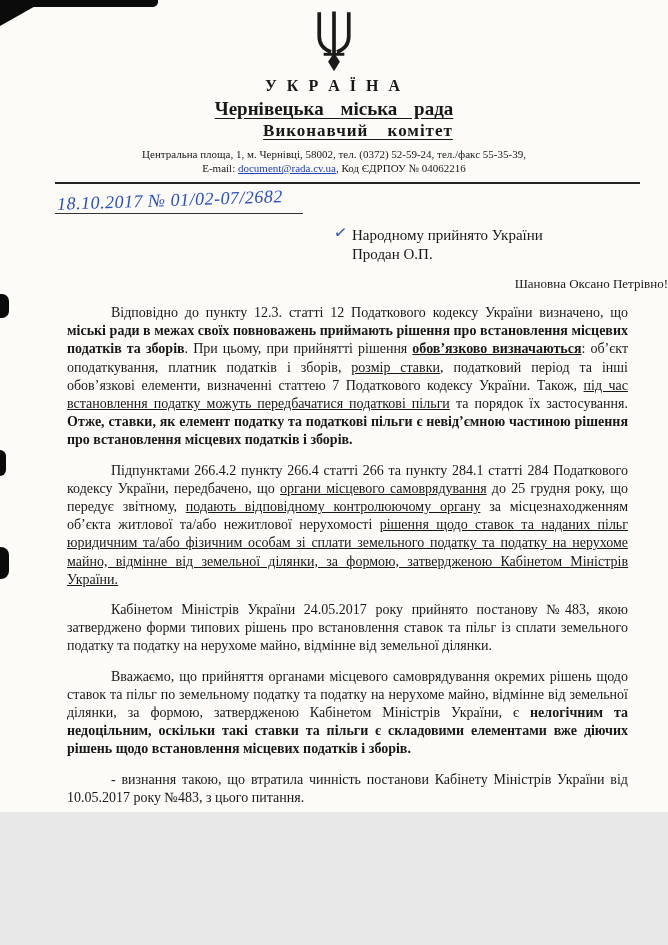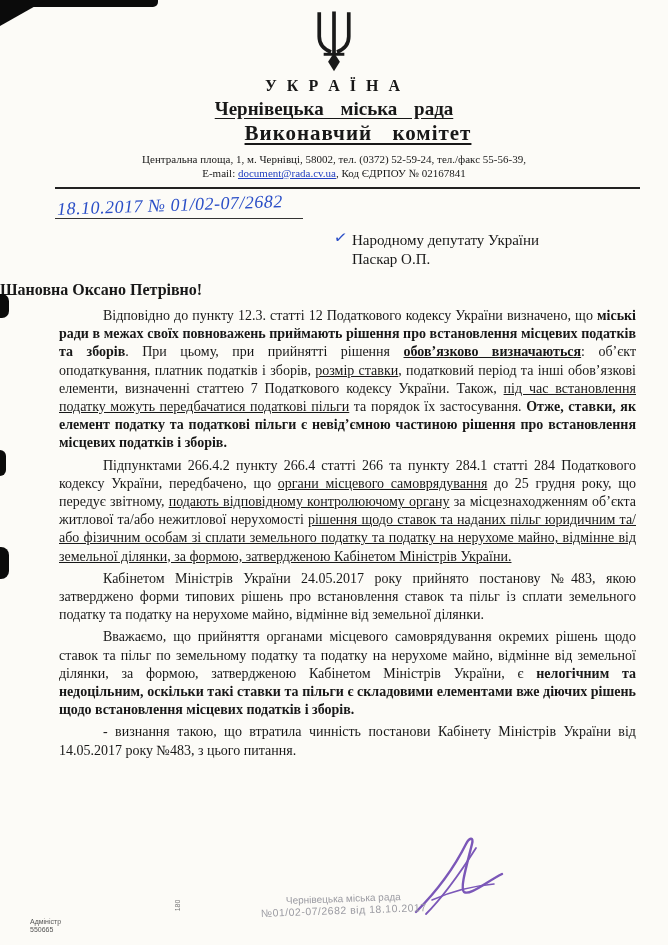--- a/index.html
+++ b/index.html
@@ -1,18 +1,18 @@
 <!DOCTYPE html>
 <html style="--ink-blue: #2b4fc7; --signature-purple: #7b57b8; --stamp-gray: #9b9ba2; --email-blue: #2340c0;"><head>
 <meta charset="utf-8">
 <style>
   html,body { margin:0; padding:0; background:#e8e8e8; }
   .page {
     position: relative;
-    width: 668px; height: 945px;
+    width: 668px; height: 812px;
     margin: 0 auto;
     background: #fcfbf7;
     overflow: hidden;
     font-family: "Liberation Serif", "DejaVu Serif", serif;
     color: #181818;
   }
 
   
   .art { position: absolute; background: #0b0b0b; }
   .art-corner { left:0; top:0; width:0; height:0; background:none;
@@ -21,42 +21,42 @@
   .blob1 { left:0; top:294px; width:9px;  height:24px; border-radius: 0 7px 7px 0; }
   .blob2 { left:0; top:450px; width:6px;  height:26px; border-radius: 0 6px 6px 0; }
   .blob3 { left:0; top:547px; width:9px;  height:32px; border-radius: 0 8px 8px 0; }
 
   
   .header { text-align: center; padding-top: 10px; }
   .emblem svg { display:block; margin: 0 auto; }
   .country { font-size: 16px; font-weight: bold; letter-spacing: 3px; margin-top: 5px; }
   .org  { font-size: 19px; font-weight: bold; margin-top: 3px; word-spacing: 12px;
           text-decoration: underline; text-underline-offset: 3px; }
-  .dept { font-size: 21px; font-weight: bold; margin-top: 1px; word-spacing: 14px; letter-spacing: 1px;
+  .dept { font-size: 17px; font-weight: bold; margin-top: 1px; word-spacing: 14px; letter-spacing: 1px;
           text-decoration: underline; text-underline-offset: 3px; padding-left: 48px; }
   .contact { font-size: 11px; margin-top: 6px; line-height: 14px; }
   .email { color: var(--email-blue, #2340c0); text-decoration: underline; }
   .rule { height: 2px; background: #222; margin: 7px 28px 0 55px; }
 
   
   .refline-row { margin: 6px 0 0 55px; height: 34px; }
   .refline { display:inline-block; min-width: 238px; border-bottom: 1.5px solid #333; padding: 0 8px 2px 2px; }
   .handwritten { font-style: italic; color: var(--ink-blue, #2b4fc7); font-size: 18px;
                  letter-spacing: 0.5px; display:inline-block; transform: rotate(-2deg); }
 
   
   .recipient { margin: 2px 0 0 352px; font-size: 15px; line-height: 19px; position: relative; }
   .check { position: absolute; left: -18px; top: -3px; color: var(--ink-blue, #2b4fc7);
            font-size: 16px; transform: rotate(8deg); }
 
-  .salutation { text-align: left; font-weight: bold; font-size: 16px; margin-top: 12px; }
+  .salutation { text-align: right; font-weight: normal; font-size: 13px; margin-top: 12px; }
 
   
   .bodytext { margin: 8px 28px 0 55px; font-size: 14px; line-height: 18.2px; }
-  .para { margin: 4px; text-align: justify; text-indent: 44px; }
+  .para { margin: 12px; text-align: justify; text-indent: 44px; }
   .b { font-weight: bold; }
   .u { text-decoration: underline; }
 
   
   .sigblock { display: flex; justify-content: space-between; align-items: flex-end;
               margin: 14px 40px 0 55px; font-weight: bold; font-size: 14.5px; line-height: 20px; }
   .sig-svg { position: absolute; left: 402px; top: 834px; }
 
   
   .stamp { position: absolute; left: 246px; top: 893px; width: 195px; text-align: center;
@@ -89,44 +89,44 @@
           <path d="M28 2 v58"></path>
         </g>
         <path d="M14 60 h28" stroke="#1a1a1a" stroke-width="4"></path>
         <path d="M28 58 l-8 12 8 13 8 -13 z" fill="#1a1a1a"></path>
       </svg>
     </div>
     <div class="country">У К Р А Ї Н А</div>
     <div class="org">Чернівецька міська рада</div>
     <div class="dept">Виконавчий комітет</div>
     <div class="contact">
-      <div>Центральна площа, 1, м. Чернівці, 58002, тел. (0372) 52-59-24, тел./факс 55-56-39,</div>
-      <div><span>E-mail: </span><span class="email">document@rada.cv.ua</span><span>, Код ЄДРПОУ № 02167841</span></div>
+      <div>Центральна площа, 1, м. Чернівці, 58002, тел. (0372) 52-59-24, тел./факс 55-35-39,</div>
+      <div><span>E-mail: </span><span class="email">document@rada.cv.ua</span><span>, Код ЄДРПОУ № 04062216</span></div>
     </div>
     <div class="rule"></div>
   </div>
 
   <div class="refline-row">
     <span class="refline"><span class="handwritten">18.10.2017 № 01/02-07/2682</span></span>
   </div>
 
   <div class="recipient">
     <span class="check">✓</span>
-    <div>Народному депутату України</div>
-    <div>Паскар О.П.</div>
+    <div>Народному прийнято України</div>
+    <div>Продан О.П.</div>
   </div>
 
   <div class="salutation">Шановна Оксано Петрівно!</div>
 
   <div class="bodytext">
       <p class="para"><span>Відповідно до пункту 12.3. статті 12 Податкового кодексу України визначено, що </span><span class="b">міські ради в межах своїх повноважень приймають рішення про встановлення місцевих податків та зборів</span><span>. При цьому, при прийнятті рішення </span><span class="b u">обов’язково визначаються</span><span>: об’єкт оподаткування, платник податків і зборів, </span><span class="u">розмір ставки</span><span>, податковий період та інші обов’язкові елементи, визначенні статтею 7 Податкового кодексу України. Також, </span><span class="u">під час встановлення податку можуть передбачатися податкові пільги</span><span> та порядок їх застосування. </span><span class="b">Отже, ставки, як елемент податку та податкові пільги є невід’ємною частиною рішення про встановлення місцевих податків і зборів.</span></p>
       <p class="para"><span>Підпунктами 266.4.2 пункту 266.4 статті 266 та пункту 284.1 статті 284 Податкового кодексу України, передбачено, що </span><span class="u">органи місцевого самоврядування</span><span> до 25 грудня року, що передує звітному, </span><span class="u">подають відповідному контролюючому органу</span><span> за місцезнаходженням об’єкта житлової та/або нежитлової нерухомості </span><span class="u">рішення щодо ставок та наданих пільг юридичним та/або фізичним особам зі сплати земельного податку та податку на нерухоме майно, відмінне від земельної ділянки, за формою, затвердженою Кабінетом Міністрів України.</span></p>
       <p class="para"><span>Кабінетом Міністрів України 24.05.2017 року прийнято постанову №483, якою затверджено форми типових рішень про встановлення ставок та пільг із сплати земельного податку та податку на нерухоме майно, відмінне від земельної ділянки.</span></p>
       <p class="para"><span>Вважаємо, що прийняття органами місцевого самоврядування окремих рішень щодо ставок та пільг по земельному податку та податку на нерухоме майно, відмінне від земельної ділянки, за формою, затвердженою Кабінетом Міністрів України, є </span><span class="b">нелогічним та недоцільним, оскільки такі ставки та пільги є складовими елементами вже діючих рішень щодо встановлення місцевих податків і зборів.</span></p>
-      <p class="para"><span>- визнання такою, що втратила чинність постанови Кабінету Міністрів України від 14.05.2017 року №483, з цього питання.</span></p>
+      <p class="para"><span>- визнання такою, що втратила чинність постанови Кабінету Міністрів України від 10.05.2017 року №483, з цього питання.</span></p>
     </div>
 
 
   <svg class="sig-svg" width="118" height="88" viewBox="0 0 118 88">
     <g fill="none" stroke="#7b57b8" stroke-linecap="round">
       <path stroke-width="2.4" d="M14 78 C 34 58, 52 34, 64 10 C 67 4, 72 2, 70 10 C 64 34, 58 54, 62 58 C 68 62, 84 48, 100 40"></path>
       <path stroke-width="1.8" d="M74 14 C 60 36, 44 60, 24 80"></path>
       <path stroke-width="1.6" d="M30 66 C 48 58, 70 52, 92 50"></path>
     </g>
   </svg>

